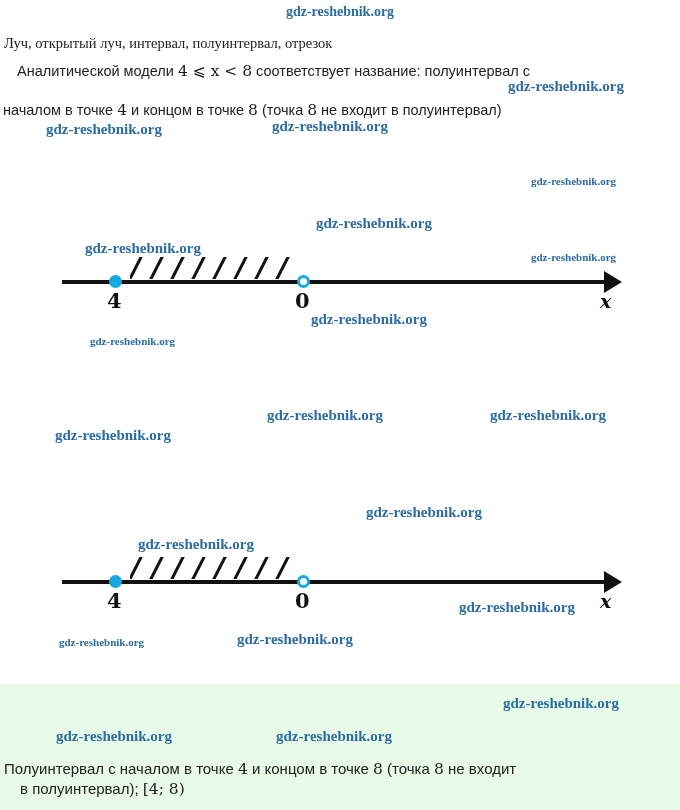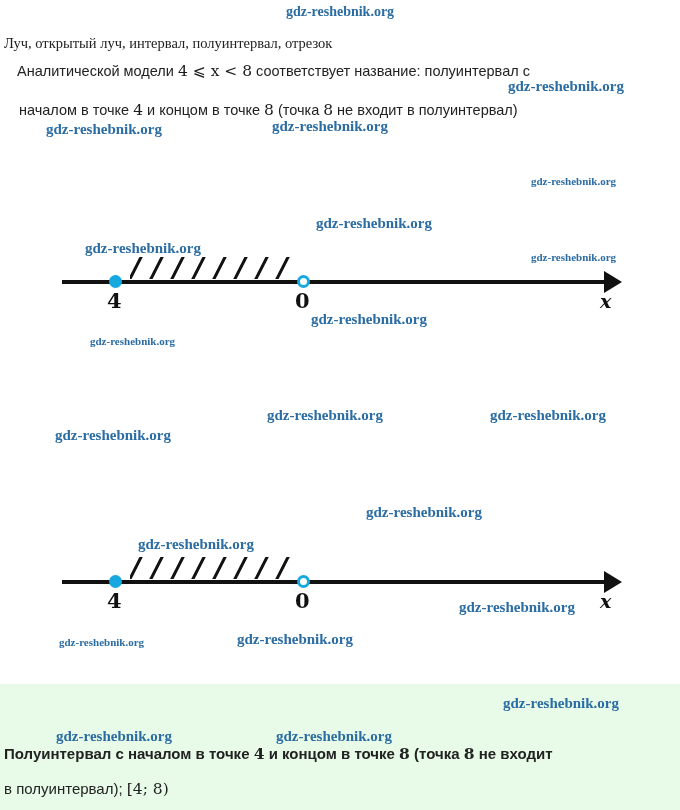--- a/index.html
+++ b/index.html
@@ -155,21 +155,21 @@
   <div class="title-wm">gdz-reshebnik.org</div>
 
   <div class="txt" style="top:35px; left:4px;font-family:Liberation Serif, serif;">Луч, открытый луч, интервал, полуинтервал, отрезок</div>
 
   <div style="position:absolute; top:62px; left:17px; white-space:nowrap;">
     <span class="txt" style="position:static;">Аналитической модели</span>
     <span class="math">4  ⩽  x  &lt;  8</span>
     <span class="txt" style="position:static;">соответствует название: полуинтервал с</span>
   </div>
 
-  <div style="position:absolute; top:101px; left:19px; white-space:nowrap;text-align:right;">
+  <div style="position:absolute; top:101px; left:3px; white-space:nowrap;text-align:right;">
     <span class="txt" style="position:static;">началом в точке</span>
     <span class="math">4</span>
     <span class="txt" style="position:static;">и концом в точке</span>
     <span class="math">8</span>
     <span class="txt" style="position:static;">(точка</span>
     <span class="math">8</span>
     <span class="txt" style="position:static;">не входит в полуинтервал)</span>
   </div>
 
 
@@ -208,30 +208,30 @@
         <i style="left:130px;"></i>
         <i style="left:151px;"></i>
     </div>
     <div class="dot-filled" style="left:109px;"></div>
     <div class="dot-open" style="left:297px;"></div>
     <div class="tick-label" style="left:107px;">4</div>
     <div class="tick-label" style="left:295px;">0</div>
   </div>
 
   <div class="footer-box">
-    <div class="footer-text" style="top:60px; left:4px; white-space:nowrap;font-weight:bold;">
+    <div class="footer-text" style="top:76px; left:4px; white-space:nowrap;">
       <span>Полуинтервал с началом в точке</span>
       <span class="math">4</span>
       <span>и концом в точке</span>
       <span class="math">8</span>
       <span>(точка</span>
       <span class="math">8</span>
       <span>не входит</span>
     </div>
-    <div class="footer-text" style="top:96px; left:4px; white-space:nowrap;">
+    <div class="footer-text" style="top:96px; left:20px; white-space:nowrap;">
       <span>в полуинтервал);</span>
       <span class="math">[4;  8)</span>
     </div>
   </div>
 
   <div id="wm-layer">
       <div class="wm big" style="left: 508px; top: 78px;">gdz-reshebnik.org</div>
       <div class="wm big" style="left: 46px; top: 121px;">gdz-reshebnik.org</div>
       <div class="wm big" style="left: 272px; top: 118px;">gdz-reshebnik.org</div>
       <div class="wm small" style="left: 531px; top: 175px;">gdz-reshebnik.org</div>

